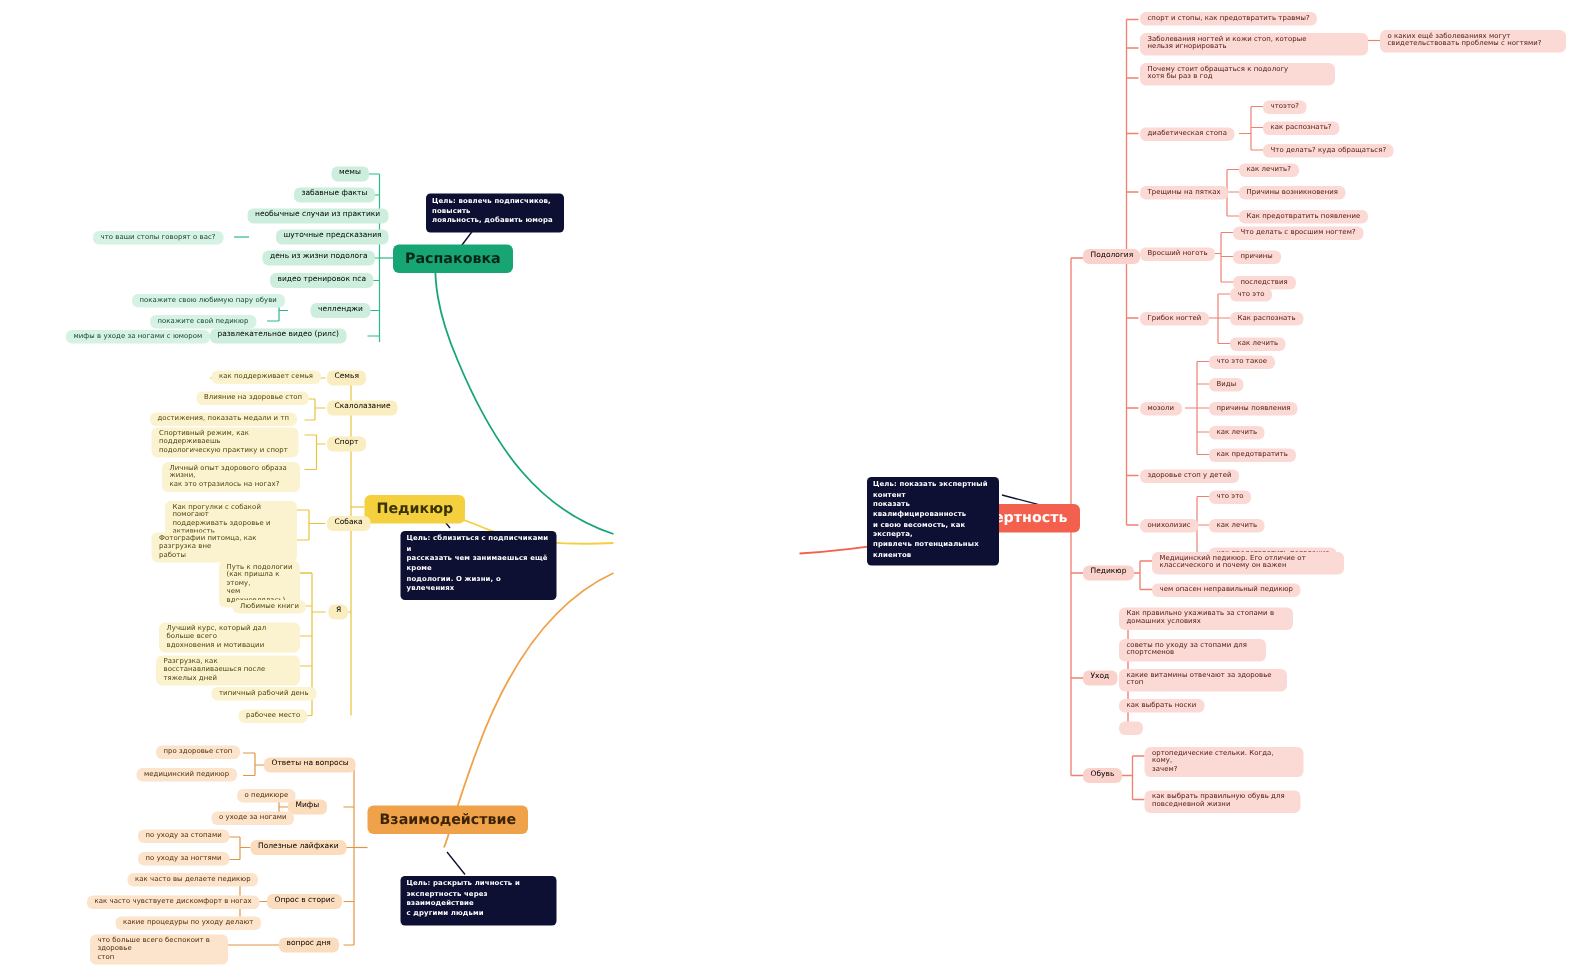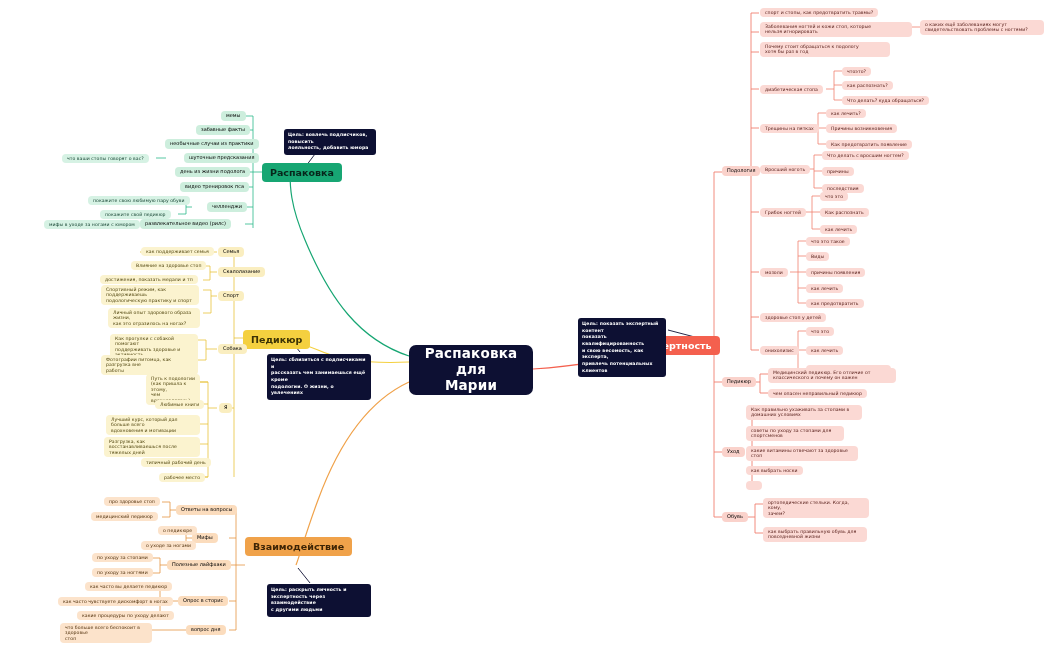--- a/index.html
+++ b/index.html
@@ -123,22 +123,20 @@
     <path d="M806,169 L814,169 M814,155 L814,188 M814,155 L822,155 M814,171 L822,171 M814,188 L822,188" stroke="#f08070" stroke-width="0.8" fill="none"></path>
     <path d="M804,212 L812,212 M812,196 L812,229 M812,196 L820,196 M812,212 L820,212 M812,229 L820,229" stroke="#f08070" stroke-width="0.8" fill="none"></path>
     <path d="M790,272 L798,272 M798,241 L798,303 M798,241 L806,241 M798,256 L806,256 M798,272 L806,272 M798,288 L806,288 M798,303 L806,303" stroke="#f08070" stroke-width="0.8" fill="none"></path>
     <path d="M790,350 L798,350 M798,331 L798,369 M798,331 L806,331 M798,350 L806,350 M798,369 L806,369" stroke="#f08070" stroke-width="0.8" fill="none"></path>
 
     <path d="M752,382 L760,382 M760,374 L760,393 M760,374 L768,374 M760,393 L768,393" stroke="#f08070" stroke-width="0.9" fill="none"></path>
     <path d="M746,452 L752,452 M752,411 L752,489 M752,411 L760,411 M752,432 L760,432 M752,452 L760,452 M752,470 L760,470 M752,485 L760,485" stroke="#f08070" stroke-width="0.9" fill="none"></path>
     <path d="M748,517 L755,517 M755,504 L755,533 M755,504 L763,504 M755,533 L763,533" stroke="#f08070" stroke-width="0.9" fill="none"></path>
   </svg>
 
-  <div class="node root" style="left:409px;top:345px;width:124px;height:50px;">Распаковка для
-Марии</div>
 
   <div class="node b1 green" style="left:262px;top:163px;">Распаковка</div>
   <div class="node goal" style="left:284px;top:129px;width:92px;">Цель: вовлечь подписчиков, повысить
 лояльность, добавить юмора</div>
 
   <div class="node mid g" style="left:221px;top:111px;">мемы</div>
   <div class="node mid g" style="left:196px;top:125px;">забавные факты</div>
   <div class="node mid g" style="left:165px;top:139px;">необычные случаи из практики</div>
   <div class="node mid g" style="left:184px;top:153px;">шуточные предсказания</div>
   <div class="node mid g" style="left:175px;top:167px;">день из жизни подолога</div>

